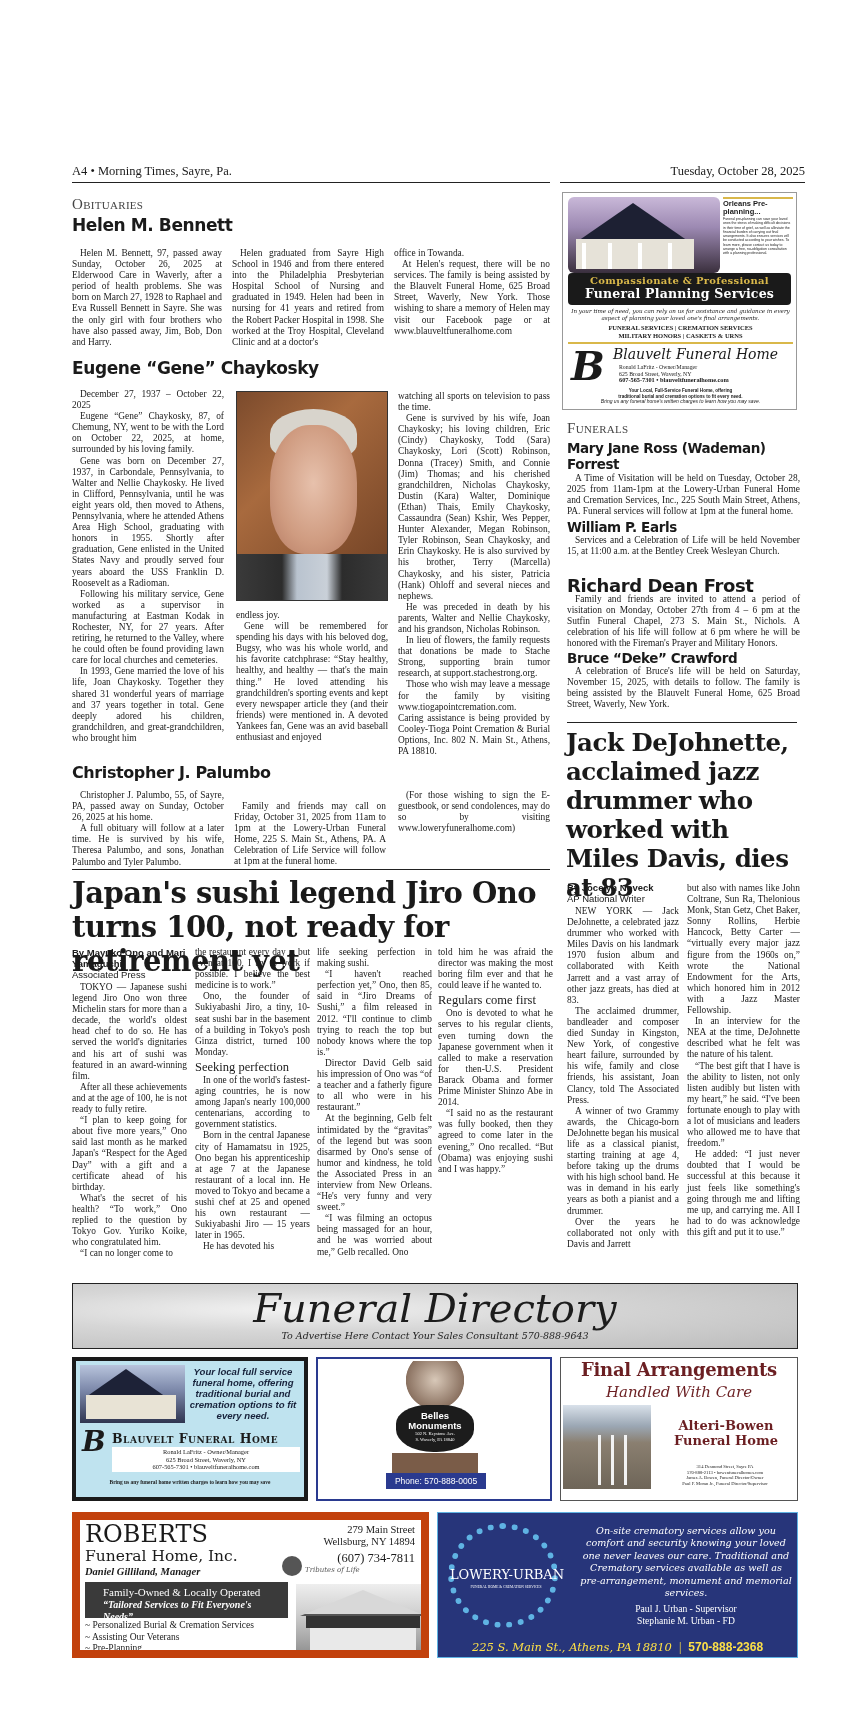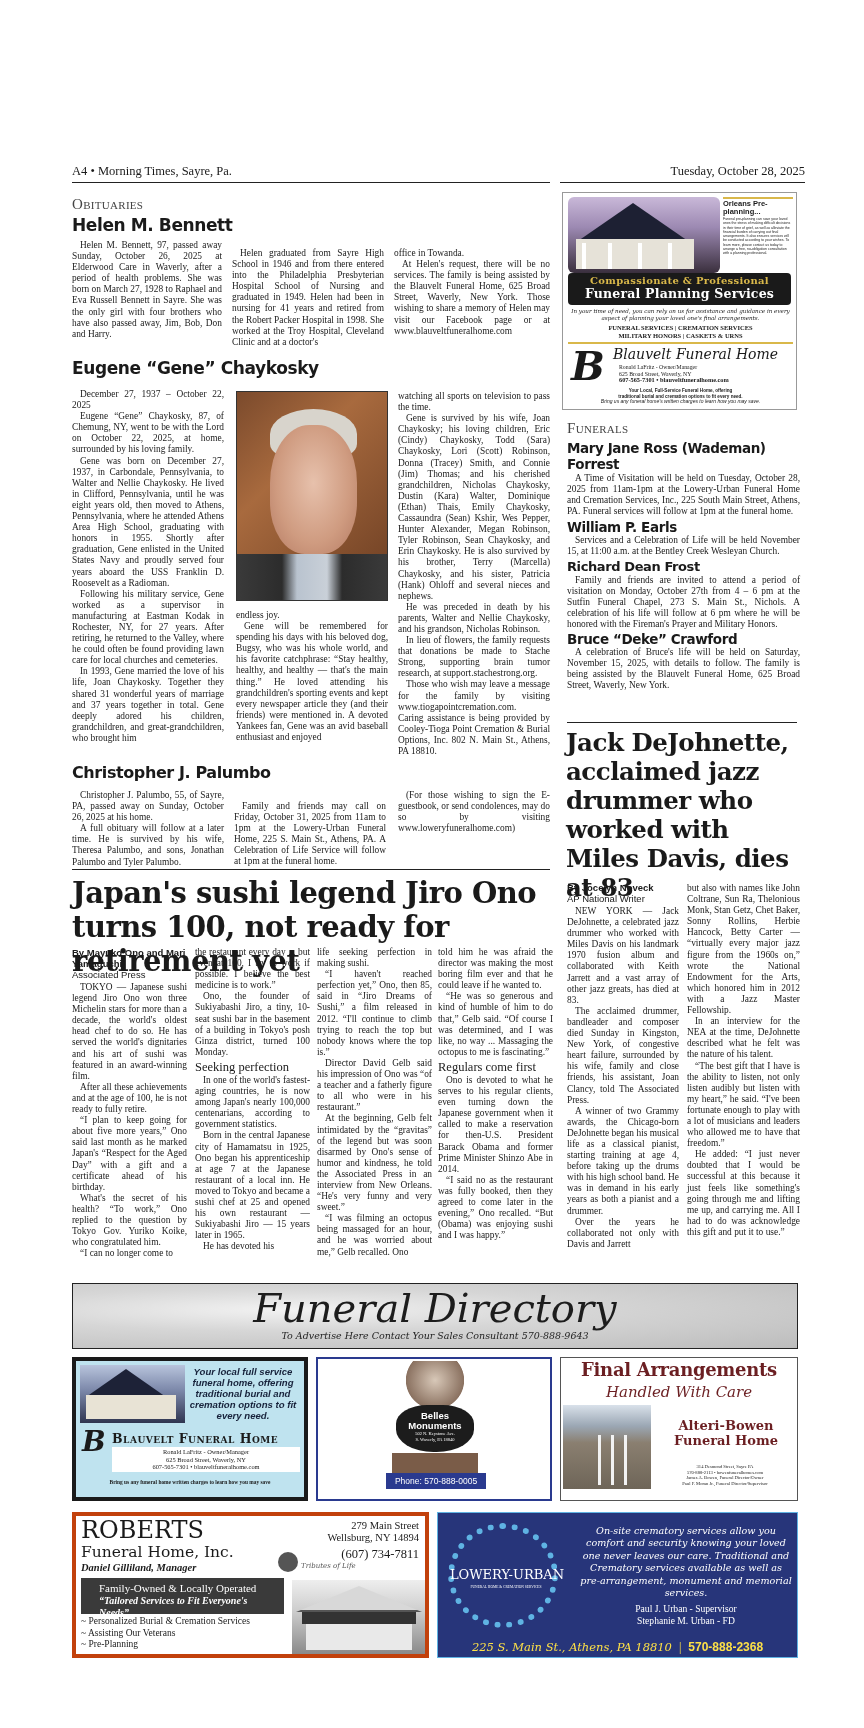--- a/index.html
+++ b/index.html
@@ -31,21 +31,21 @@
   <span>A4</span>
   <span>•</span>
   <span>Morning Times, Sayre, Pa.</span>
 </div>
 <div class="abs folio-date">Tuesday, October 28, 2025</div>
 <div class="abs rule-top"></div>
 <div class="abs" style="left:560px;top:182px;width:245px;height:1px;background:#222"></div>
 
 <div class="abs sect" style="left:72px;top:196px">Obituaries</div>
 <div class="abs hn" style="left:72px;top:215px;font-size:17px">Helen M. Bennett</div>
-<div class="abs col" style="left:72px;top:240px;width:150px">
+<div class="abs col" style="left:72px;top:248px;width:150px">
     <p>Helen M. Bennett, 97, passed away Sunday, October 26, 2025 at Elderwood Care in Waverly, after a period of health problems. She was born on March 27, 1928 to Raphael and Eva Russell Bennett in Sayre. She was the only girl with four brothers who have also passed away, Jim, Bob, Don and Harry.</p>
   </div>
 <div class="abs col" style="left:232px;top:248px;width:152px">
     <p>Helen graduated from Sayre High School in 1946 and from there entered into the Philadelphia Presbyterian Hospital School of Nursing and graduated in 1949. Helen had been in nursing for 41 years and retired from the Robert Packer Hospital in 1998. She worked at the Troy Hospital, Cleveland Clinic and at a doctor's</p>
   </div>
 <div class="abs col" style="left:394px;top:248px;width:156px">
     <p style="text-indent:0">office in Towanda.</p>
     <p>At Helen's request, there will be no services. The family is being assisted by the Blauvelt Funeral Home, 625 Broad Street, Waverly, New York. Those wishing to share a memory of Helen may visit our Facebook page or at www.blauveltfuneralhome.com</p>
   </div>
 
@@ -111,21 +111,20 @@
 </div>
 <div class="abs col" style="left:317px;top:947px;width:115px">
   <p style="text-indent:0">life seeking perfection in making sushi.</p>
     <p>“I haven't reached perfection yet,” Ono, then 85, said in “Jiro Dreams of Sushi,” a film released in 2012. “I'll continue to climb trying to reach the top but nobody knows where the top is.”</p>
     <p>Director David Gelb said his impression of Ono was “of a teacher and a fatherly figure to all who were in his restaurant.”</p>
     <p>At the beginning, Gelb felt intimidated by the “gravitas” of the legend but was soon disarmed by Ono's sense of humor and kindness, he told the Associated Press in an interview from New Orleans. “He's very funny and very sweet.”</p>
     <p>“I was filming an octopus being massaged for an hour, and he was worried about me,” Gelb recalled. Ono</p>
 </div>
 <div class="abs col" style="left:438px;top:947px;width:115px">
   <p style="text-indent:0">told him he was afraid the director was making the most boring film ever and that he could leave if he wanted to.</p>
-    <p>“He was so generous and kind of humble of him to do that,” Gelb said. “Of course I was determined, and I was like, no way ... Massaging the octopus to me is fascinating.”</p>
   <h4>Regulars come first</h4>
   <p>Ono is devoted to what he serves to his regular clients, even turning down the Japanese government when it called to make a reservation for then-U.S. President Barack Obama and former Prime Minister Shinzo Abe in 2014.</p>
     <p>“I said no as the restaurant was fully booked, then they agreed to come later in the evening,” Ono recalled. “But (Obama) was enjoying sushi and I was happy.”</p>
 </div>
 
 <div class="ad" style="left:562px;top:192px;width:235px;height:218px;border:1px solid #999;background:#fff">
   <div class="abs" style="left:5px;top:4px;width:152px;height:76px;border-radius:6px;background:linear-gradient(180deg,#c9b8d8 0%,#9c89b2 40%,#3a2f3d 100%)">
     <div class="abs" style="left:10px;top:6px;width:110px;height:38px;background:#1d2033;clip-path:polygon(0 100%,50% 0,100% 100%)"></div>
     <div class="abs" style="left:8px;top:42px;width:118px;height:30px;background:#e6e2d8"></div>
     <div class="abs" style="left:14px;top:46px;width:4px;height:26px;background:#fff"></div>
@@ -164,21 +163,21 @@
 <div class="abs sect" style="left:567px;top:420px">Funerals</div>
 <div class="abs" style="left:567px;top:440px;width:233px">
   <div class="hn" style="font-size:13.5px;line-height:16px">Mary Jane Ross (Wademan) Forrest</div>
   <div class="col" style="margin-top:1px">
       <p>A Time of Visitation will be held on Tuesday, October 28, 2025 from 11am-1pm at the Lowery-Urban Funeral Home and Cremation Services, Inc., 225 South Main Street, Athens, PA. Funeral services will follow at 1pm at the funeral home.</p>
     </div>
   <div class="hn" style="font-size:13.5px;line-height:16px;margin-top:2px">William P. Earls</div>
   <div class="col">
       <p>Services and a Celebration of Life will be held November 15, at 11:00 a.m. at the Bentley Creek Wesleyan Church.</p>
     </div>
-  <div class="hn" style="font-size:13px;line-height:16px;margin-top:1px">Richard Dean Frost</div>
+  <div class="hn" style="font-size:18px;line-height:16px;margin-top:20px">Richard Dean Frost</div>
   <div class="col">
       <p>Family and friends are invited to attend a period of visitation on Monday, October 27th from 4 – 6 pm at the Sutfin Funeral Chapel, 273 S. Main St., Nichols. A celebration of his life will follow at 6 pm where he will be honored with the Fireman's Prayer and Military Honors.</p>
     </div>
   <div class="hn" style="font-size:13.5px;line-height:16px;margin-top:1px">Bruce “Deke” Crawford</div>
   <div class="col">
       <p>A celebration of Bruce's life will be held on Saturday, November 15, 2025, with details to follow. The family is being assisted by the Blauvelt Funeral Home, 625 Broad Street, Waverly, New York.</p>
     </div>
 </div>
 <div class="abs hr" style="left:567px;top:722px;width:230px"></div>
 
@@ -248,21 +247,21 @@
     <div>Funeral Home</div>
   </div>
   <div class="abs" style="left:92px;top:106px;width:144px;text-align:center;font-size:4.6px;line-height:5.6px">
     <div>314 Desmond Street, Sayre PA</div>
       <div>570-888-2113 • bowenfuneralhomes.com</div>
       <div>James A. Bowen, Funeral Director/Owner</div>
       <div>Paul F. Moran Jr., Funeral Director/Supervisor</div>
   </div>
 </div>
 
-<div class="ad" style="left:72px;top:1512px;width:357px;height:146px;border:4px solid #c2410c;background:#fff">
+<div class="ad" style="left:72px;top:1512px;width:357px;height:146px;border:8px solid #c2410c;background:#fff">
   <div class="abs" style="left:5px;top:1px;font-family:'DejaVu Serif',serif;font-size:24px;line-height:27px">ROBERTS</div>
   <div class="abs" style="left:5px;top:27px;font-family:'DejaVu Serif',serif;font-size:15.5px">Funeral Home, Inc.</div>
   <div class="abs" style="left:5px;top:46px;font-weight:bold;font-style:italic;font-size:10.5px">Daniel Gilliland, Manager</div>
   <div class="abs" style="right:6px;top:4px;text-align:right;font-size:10.5px;line-height:12px">
     <div>279 Main Street</div>
       <div>Wellsburg, NY 14894</div>
   </div>
   <div class="abs" style="right:6px;top:31px;font-size:12.5px">(607) 734-7811</div>
   <div class="abs script" style="left:225px;top:46px;font-size:7px;color:#555">Tributes of Life</div>
   <div class="abs" style="left:202px;top:36px;width:20px;height:20px;border-radius:50%;background:#555"></div>

